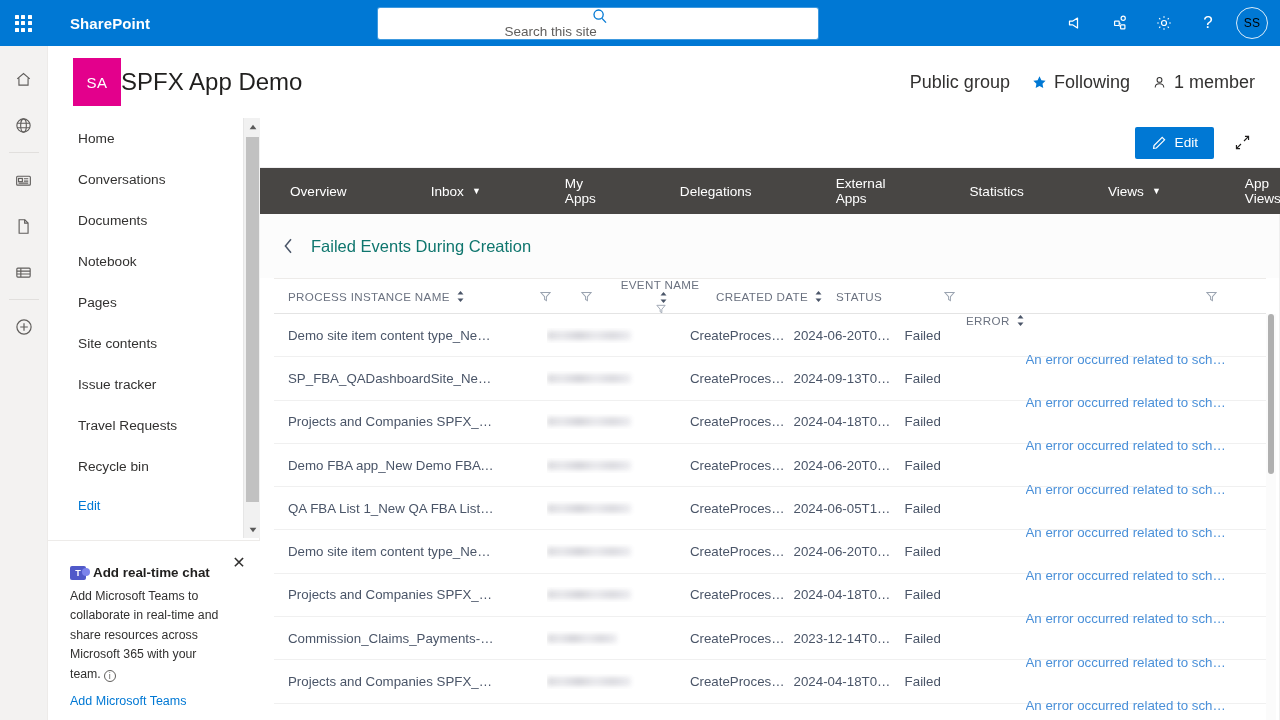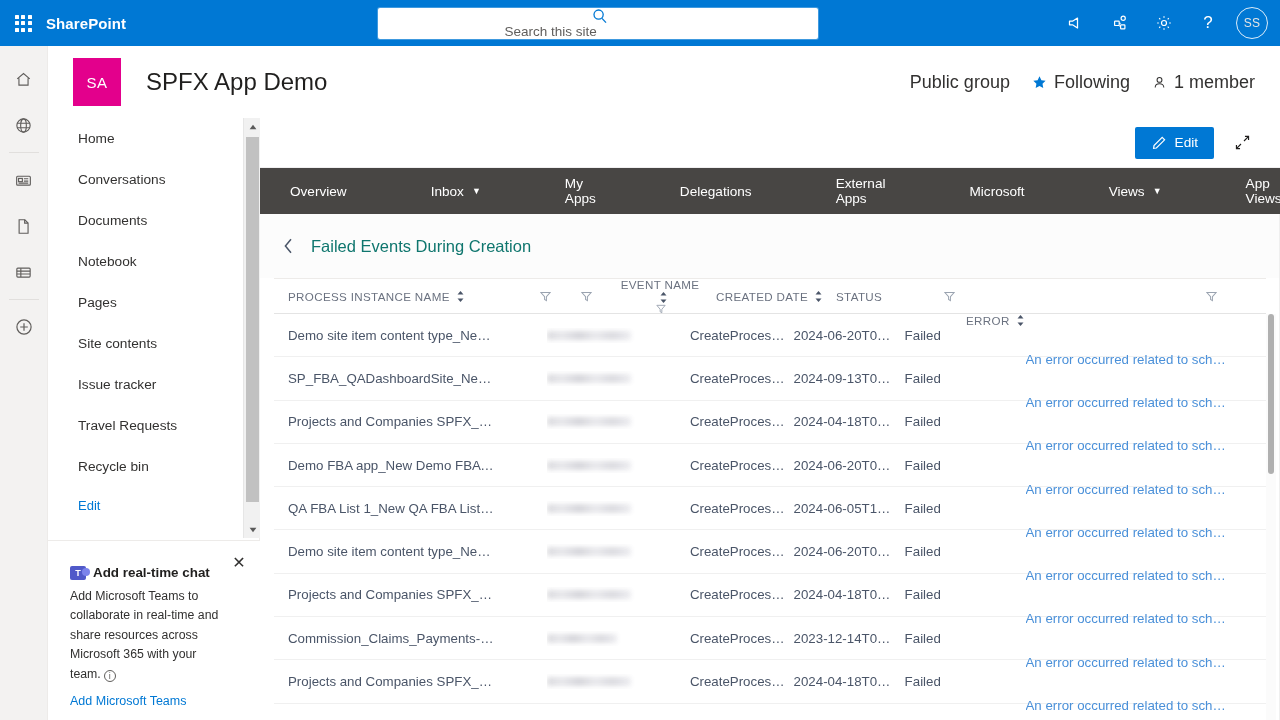--- a/index.html
+++ b/index.html
@@ -21,21 +21,21 @@
     width: 46px; height: 46px; display: flex; align-items: center; justify-content: center;
     cursor: pointer;
   }
   .waffle-grid {
     display: grid; grid-template-columns: repeat(3, 4px); grid-template-rows: repeat(3, 4px);
     gap: 2.5px;
   }
   .waffle-grid i { display: block; width: 4px; height: 4px; background: #fff; border-radius: .5px; }
   .suite-brand {
     color: #fff; font-size: 15px; font-weight: bold; letter-spacing: .1px;
-    margin-left: 0; cursor: pointer;
+    margin-left: 24px; cursor: pointer;
   }
   .searchwrap {
     position: absolute; left: 378px; top: 8px; width: 440px; height: 31px;
     background: #fff; border-radius: 2px; display: flex; align-items: center;
     box-shadow: 0 0 0 1px rgba(255,255,255,.25);
     flex-direction: column;
   }
   .searchwrap .sicon { margin: 0 10px 0 14px; display: flex; }
   .searchinput {
     border: 0; outline: 0; background: transparent; flex: 1; height: 29px;
@@ -46,21 +46,21 @@
   .suite-right {
     position: absolute; right: 8px; top: 0; height: 46px;
     display: flex; align-items: center; gap: 0;
   }
   .sb-icon {
     width: 44px; height: 46px; display: flex; align-items: center; justify-content: center;
     cursor: pointer;
   }
   .avatar {
     width: 32px; height: 32px; border-radius: 50%; border: 1px solid rgba(255,255,255,.85);
-    color: #e5e5e5; font-size: 12px; display: flex; align-items: center; justify-content: center;
+    color: #000000; font-size: 12px; display: flex; align-items: center; justify-content: center;
     margin-left: 6px; margin-right: 4px; cursor: pointer; letter-spacing: .3px;
   }
 
   
   .rail {
     position: absolute; left: 0; top: 46px; width: 48px; height: 674px;
     background: #f3f2f1; border-right: 1px solid #edebe9;
     display: flex; flex-direction: column; align-items: center; padding-top: 10px;
   }
   .rail-btn {
@@ -73,21 +73,21 @@
   .site-header {
     position: absolute; left: 48px; top: 46px; width: 1232px; height: 72px;
     background: #fff; display: flex; align-items: center;
   }
   .site-logo {
     width: 48px; height: 48px; background: #e3008c; color: #fff;
     display: flex; align-items: center; justify-content: center;
     font-size: 15px; margin-left: 25px; letter-spacing: .5px;
   }
   .site-title {
-    font-size: 24px; color: #201f1e; margin-left: 25px; font-weight: normal;
+    font-size: 24px; color: #201f1e; font-weight: normal;
     cursor: pointer;
   }
   .site-meta {
     margin-left: auto; margin-right: 25px; display: flex; align-items: center; gap: 22px;
     font-size: 18px; color: #323130;
   }
   .site-meta .mitem { display: flex; align-items: center; gap: 7px; cursor: pointer; }
   .site-meta .mitem.plain { cursor: default; color: #323130; }
 
   
@@ -431,21 +431,21 @@
     <div class="appnav-item">
         <span>My Apps</span>
       </div>
     <div class="appnav-item">
         <span>Delegations</span>
       </div>
     <div class="appnav-item">
         <span>External Apps</span>
       </div>
     <div class="appnav-item">
-        <span>Microsoft</span>
+        <span>Statistics</span>
       </div>
     <div class="appnav-item">
         <span>Views</span>
         <span class="caret">▼</span>
       </div>
     <div class="appnav-item">
         <span>App Views</span>
         <span class="caret">▼</span>
       </div>
   </div>

